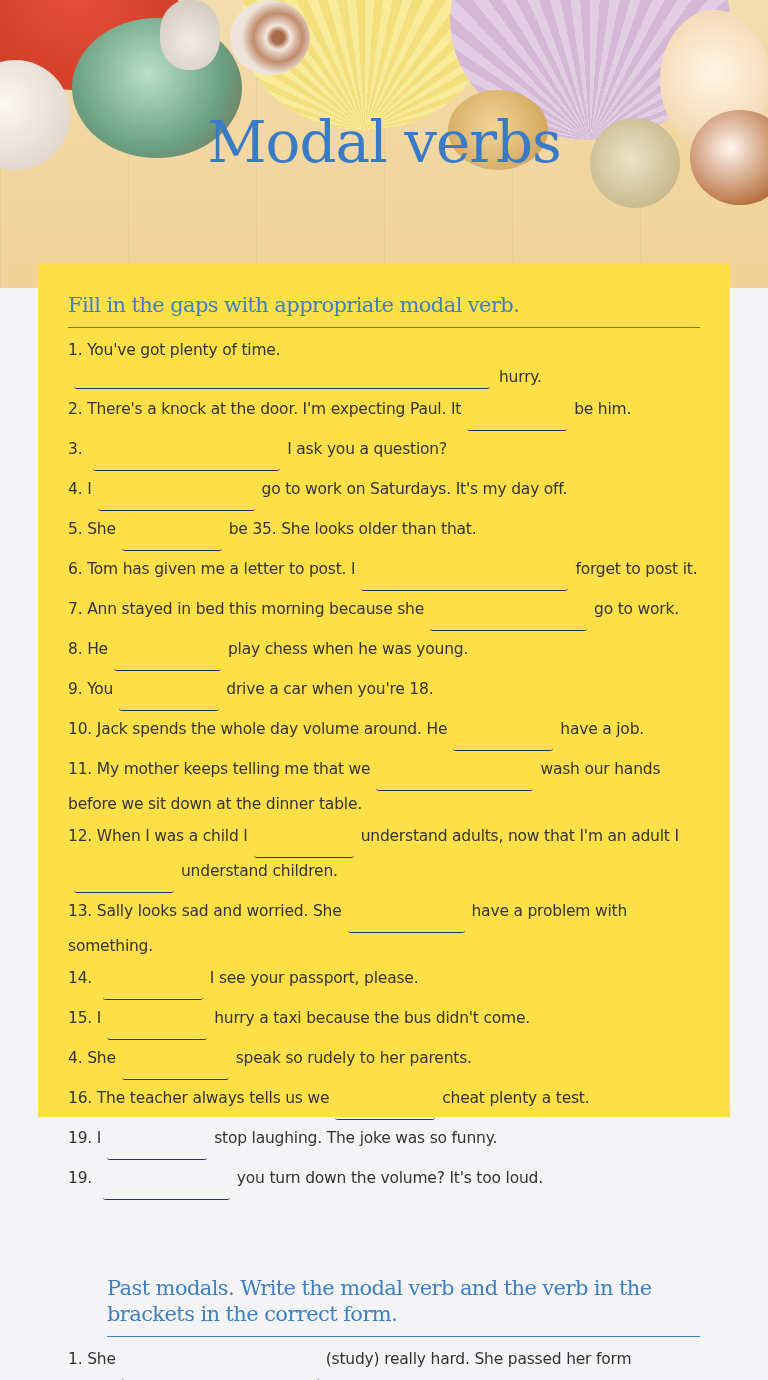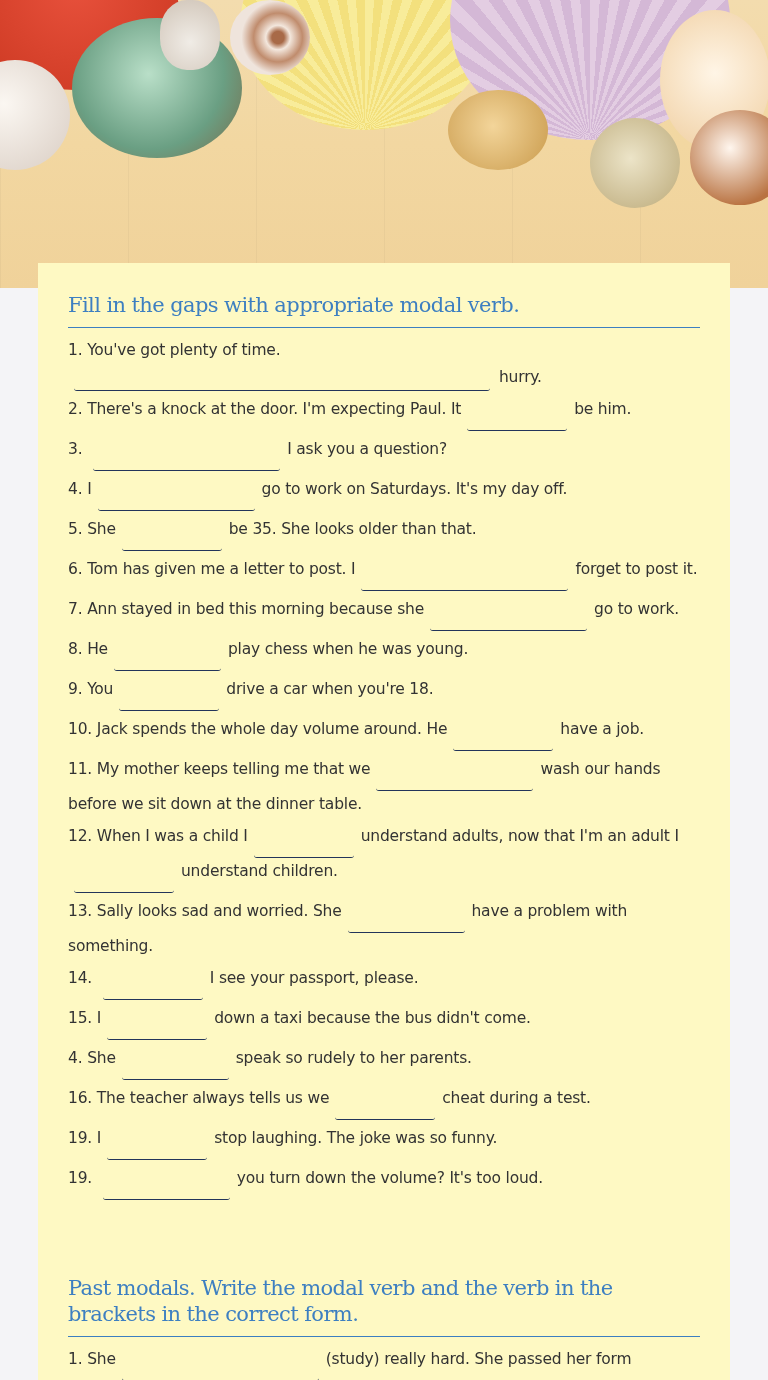--- a/index.html
+++ b/index.html
@@ -27,62 +27,63 @@
   .sh-gold  { left:448px; top:90px; width:100px; height:80px; background:radial-gradient(circle at 45% 45%, #f3d59a, #c99a4b); }
   .sh-olive { left:590px; top:118px; width:90px; height:90px; background:radial-gradient(circle at 45% 45%, #ece4c8, #bba978); }
   .sh-cream { left:660px; top:10px; width:110px; height:140px; background:radial-gradient(circle at 50% 45%, #fff5e6, #efcd9e); }
   .sh-tiger { left:690px; top:110px; width:100px; height:95px; background:radial-gradient(circle at 40% 40%, #fff6ee, #b97342 70%); }
   .title {
     position:absolute; left:0; top:108px; width:768px; text-align:center;
     font-family:"DejaVu Serif", serif; font-size:58px; color:#3a7bc8;
     letter-spacing:-1px;
   }
   .card {
-    position:absolute; left:38px; top:263px; width:692px; height:1117px;
-    background:#fef9c3;
+    position:absolute; left:38px; top:263px; width:692px; height:854px;
+    background:#fde047;
   }
   .section { padding:0 30px; }
   .sec-heading {
     font-family:"DejaVu Serif", serif; color:#3d7fc1;
     font-size:21px; line-height:26px; font-weight:normal;
     margin:0; padding-bottom:9px; border-bottom:1px solid #3d7fc1;
     letter-spacing:-0.6px;
   }
   .sec1 .sec-heading { padding-top:29px; }
-  .sec2 .sec-heading { padding-top:0; }
+  .sec2 .sec-heading { padding-top:0;margin-left:39px; }
   .items { padding-top:9px; }
   .item {
     font-size:15.5px; line-height:27px; color:#333;
     margin-bottom:5px; letter-spacing:-0.2px;
   }
   .gap {
     display:inline-block; height:22px; vertical-align:-10px;
     border:none; border-bottom:1.5px solid #23355a;
     border-radius:0 0 3px 3px; margin:0 7px 0 6px;
     background:transparent; padding:0; outline:none;
     font-size:15px; font-family:"DejaVu Sans", sans-serif;
   }
-  .wrapline { display:flex; align-items:flex-end; }
+  .wrapline { display:flex; align-items:center; }
   .sec2 { position:absolute; left:0; top:1012px; width:632px; }
 </style>
 </head>
 <body>
 
 <div class="banner">
   <div class="shell sh-yellow"></div>
   <div class="shell sh-purple"></div>
   <div class="shell sh-red"></div>
   <div class="shell sh-white1"></div>
   <div class="shell sh-green"></div>
   <div class="shell sh-spiral"></div>
   <div class="shell sh-brown"></div>
   <div class="shell sh-gold"></div>
   <div class="shell sh-olive"></div>
   <div class="shell sh-cream"></div>
   <div class="shell sh-tiger"></div>
+  <div class="title">Modal verbs</div>
 </div>
 
 <div class="card">
 
   <div class="section sec1">
     <h2 class="sec-heading">Fill in the gaps with appropriate modal verb.</h2>
     <div class="items" id="items1">
         <div class="item"><span>1.</span> <span>You've got plenty of time.</span><div class="wrapline">
             <input type="text" class="gap" style="width: 416px; margin: 0px 9px 0px 6px;">
             <span>hurry.</span>
@@ -93,23 +94,23 @@
         <div class="item"><span>5.</span> <span>She</span><input type="text" class="gap" style="width: 100px;"><span>be 35. She looks older than that.</span></div>
         <div class="item"><span>6.</span> <span>Tom has given me a letter to post. I</span><input type="text" class="gap" style="width: 207px;"><span>forget to post it.</span></div>
         <div class="item"><span>7.</span> <span>Ann stayed in bed this morning because she</span><input type="text" class="gap" style="width: 157px;"><span>go to work.</span></div>
         <div class="item"><span>8.</span> <span>He</span><input type="text" class="gap" style="width: 107px;"><span>play chess when he was young.</span></div>
         <div class="item"><span>9.</span> <span>You</span><input type="text" class="gap" style="width: 100px;"><span>drive a car when you're 18.</span></div>
         <div class="item"><span>10.</span> <span>Jack spends the whole day volume around. He</span><input type="text" class="gap" style="width: 100px;"><span>have a job.</span></div>
         <div class="item"><span>11.</span> <span>My mother keeps telling me that we</span><input type="text" class="gap" style="width: 157px;"><span>wash our hands before we sit down at the dinner table.</span></div>
         <div class="item"><span>12.</span> <span>When I was a child I</span><input type="text" class="gap" style="width: 100px;"><span>understand adults, now that I'm an adult I</span><input type="text" class="gap" style="width: 100px;"><span>understand children.</span></div>
         <div class="item"><span>13.</span> <span>Sally looks sad and worried. She</span><input type="text" class="gap" style="width: 117px;"><span>have a problem with something.</span></div>
         <div class="item"><span>14.</span> <input type="text" class="gap" style="width: 100px;"><span>I see your passport, please.</span></div>
-        <div class="item"><span>15.</span> <span>I</span><input type="text" class="gap" style="width: 100px;"><span>down a taxi because the bus didn't come.</span></div>
+        <div class="item"><span>15.</span> <span>I</span><input type="text" class="gap" style="width: 100px;"><span>hurry a taxi because the bus didn't come.</span></div>
         <div class="item"><span>4.</span> <span>She</span><input type="text" class="gap" style="width: 107px;"><span>speak so rudely to her parents.</span></div>
-        <div class="item"><span>16.</span> <span>The teacher always tells us we</span><input type="text" class="gap" style="width: 100px;"><span>cheat during a test.</span></div>
+        <div class="item"><span>16.</span> <span>The teacher always tells us we</span><input type="text" class="gap" style="width: 100px;"><span>cheat plenty a test.</span></div>
         <div class="item"><span>19.</span> <span>I</span><input type="text" class="gap" style="width: 100px;"><span>stop laughing. The joke was so funny.</span></div>
         <div class="item"><span>19.</span> <input type="text" class="gap" style="width: 127px;"><span>you turn down the volume? It's too loud.</span></div>
       </div>
   </div>
 
   <div class="section sec2">
     <h2 class="sec-heading">Past modals. Write the modal verb and the verb in the brackets in the correct form.</h2>
     <div class="items" id="items2">
         <div class="item"><span>1.</span> <span>She</span><input type="text" class="gap" style="width: 197px;"><span>(study) really hard. She passed her form</span></div>
       </div>

